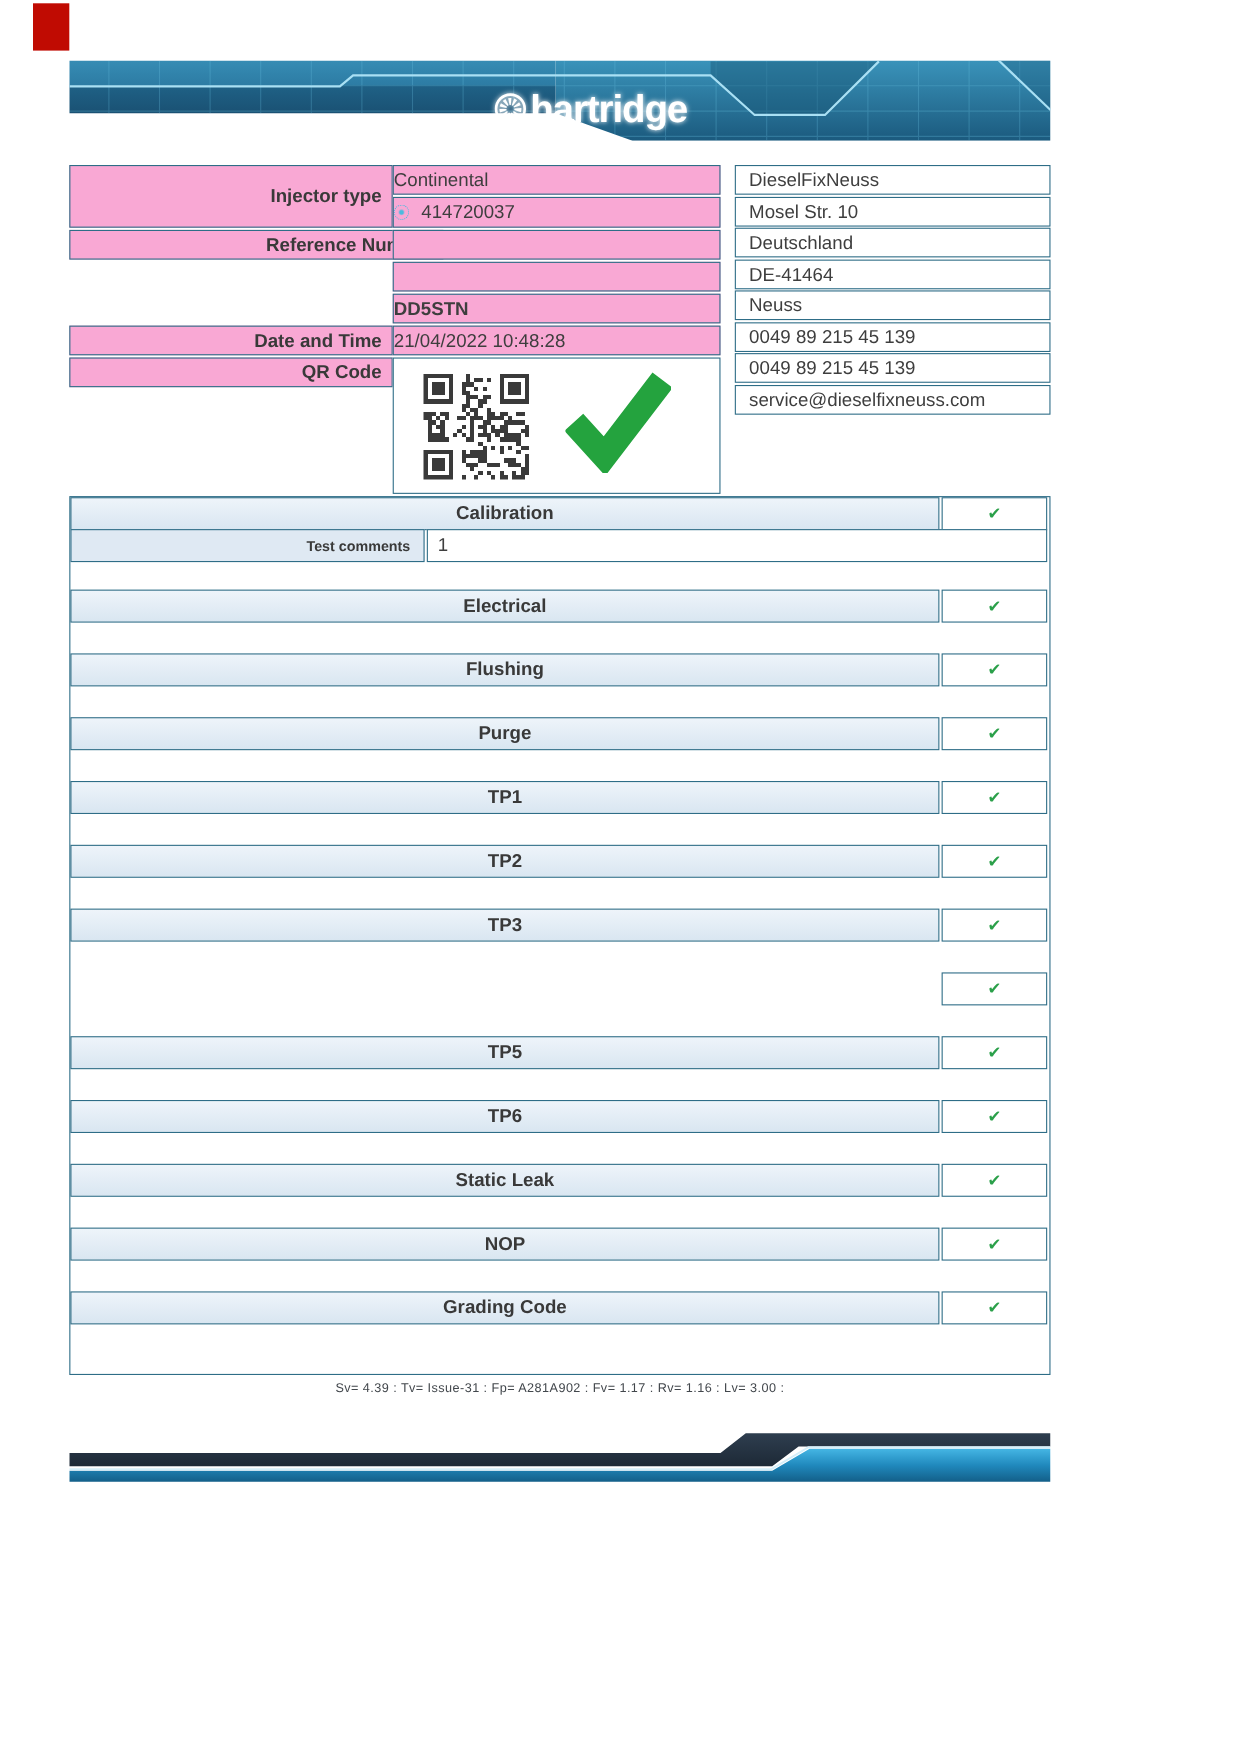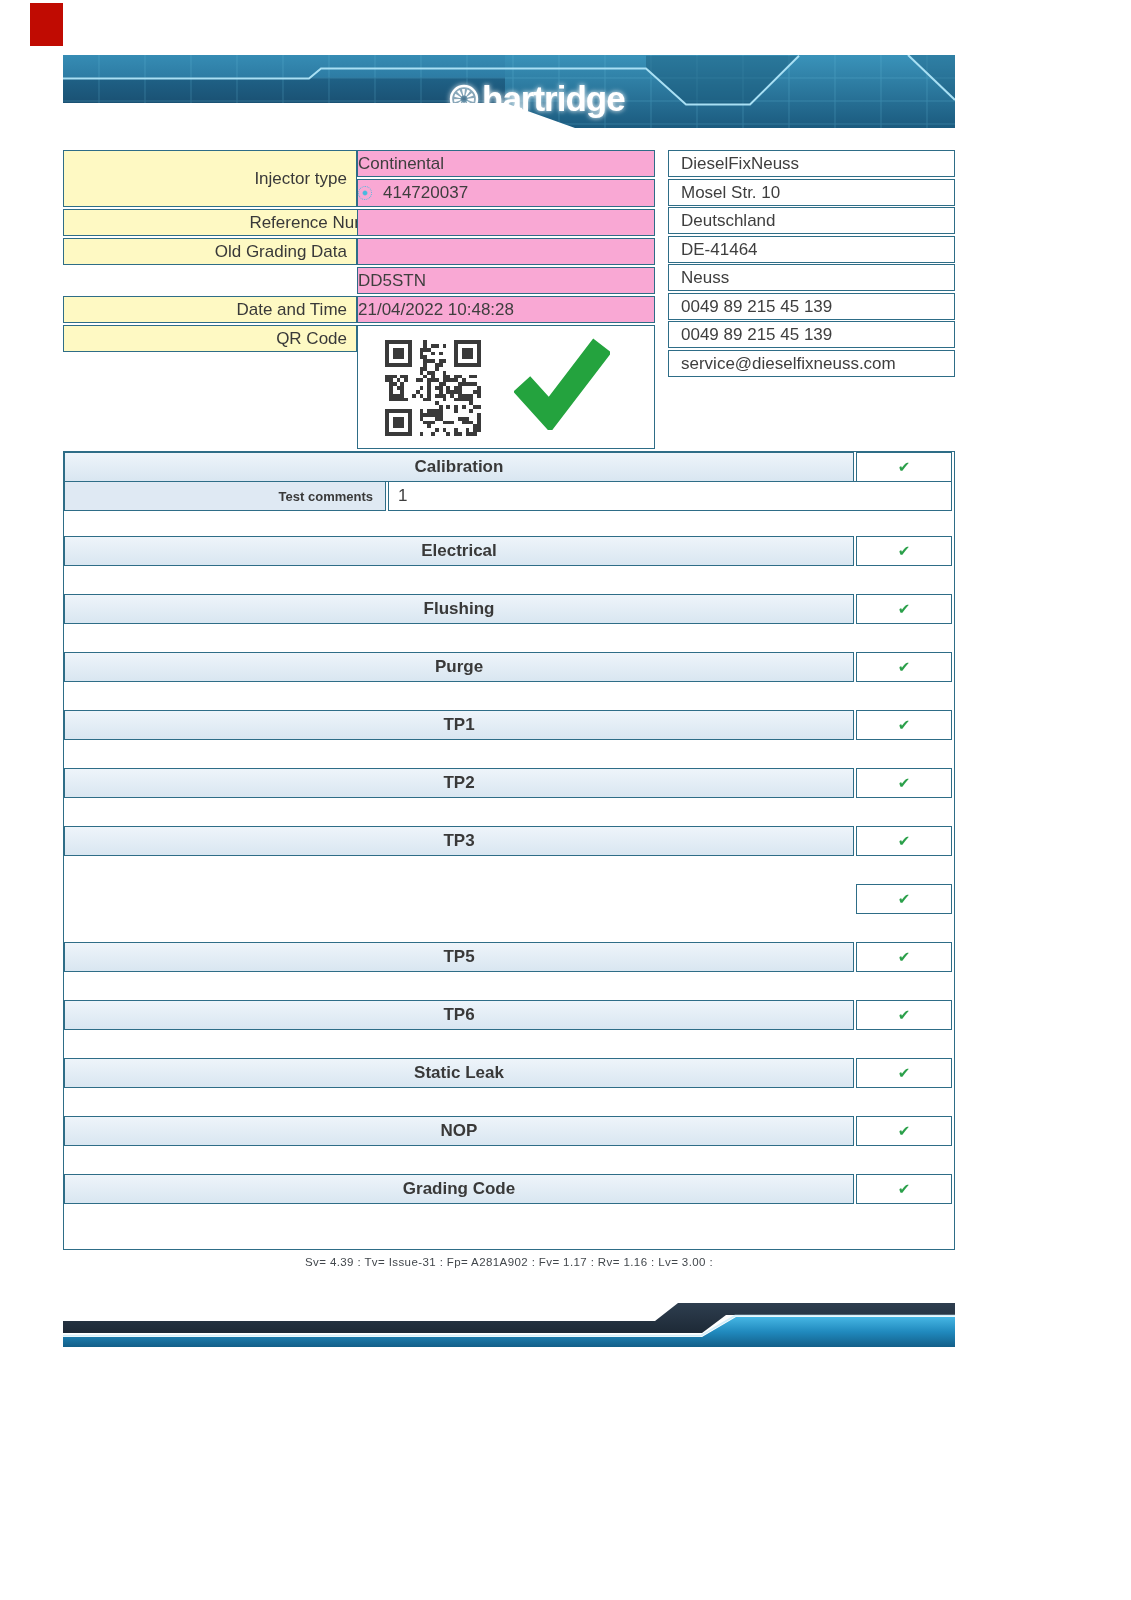--- a/index.html
+++ b/index.html
@@ -3,23 +3,23 @@
 <meta charset="utf-8">
 <style>
   *{margin:0;padding:0;box-sizing:border-box}
   html,body{background:#fff}
   body{font-family:"Liberation Sans",sans-serif;-webkit-font-smoothing:antialiased}
   .page{position:relative;width:1131px;height:1600px;background:#ffffff;overflow:hidden}
   .abs{position:absolute}
 
   
   .cell{position:absolute;border:1.6px solid #2e6d87;font-size:17px;color:#3e3e3e;display:flex;align-items:center;overflow:hidden;white-space:nowrap}
-  .lbl{background:#fef9c3;justify-content:flex-end;padding-right:9px;font-weight:normal;color:#393939;text-align:right}
+  .lbl{background:#f9a8d4;justify-content:flex-end;padding-right:9px;font-weight:bold;color:#393939;text-align:right}
   .val{background:#f9a8d4;}
-  .bold{font-weight:normal}
+  .bold{font-weight:bold}
   .qrcell{padding:0}
   .dotico{display:inline-block;width:14px;height:14px;border-radius:50%;border:1.6px dotted #49bade;margin-right:11px;flex:0 0 auto;
           background:radial-gradient(circle at center,#49bade 1.8px,rgba(73,186,222,.28) 2.6px,transparent 3px)}
   .crow{position:absolute;left:0;width:287px;height:27px;border:1.6px solid #2e6d87;background:#fff;display:flex;align-items:center;
         padding-left:12px;font-size:17px;color:#3e3e3e;white-space:nowrap}
 
   
   .tests{position:absolute;left:63px;top:451px;width:892px;height:799px;border:1.7px solid #2e6d87;background:#fff}
   .trow{position:absolute;left:0;width:888px;height:30px}
   .ttl{position:absolute;left:0;top:0;width:790px;height:30px;border:1.7px solid #2e6d87;
@@ -82,21 +82,20 @@
         <circle cx="401" cy="44" r="13" fill="none" stroke="#ffffff" stroke-width="2.4"></circle>
         <circle cx="401" cy="44" r="6.8" fill="none" stroke="#ffffff" stroke-width="6.4" stroke-dasharray="2.1,1.7"></circle>
       </g>
       <text x="419" y="56" font-family="Liberation Sans, sans-serif" font-size="35" font-weight="bold" fill="#ffffff" letter-spacing="-1">hartridge</text>
     </g>
   </svg>
 
   <div class="abs" style="left:63px;top:150px;width:592px;height:300px">
     <div class="cell lbl" style="left:0;top:0;width:294px;height:57px">Injector type</div>
     <div class="cell lbl" style="left:0;top:59px;width:340px;height:27px">Reference Number</div>
-    <div class="cell lbl" style="left:0;top:88px;width:294px;height:27px">Old Grading Data</div>
     <div class="cell lbl" style="left:0;top:175px;width:294px;height:27px">QR Code</div>
     <div class="cell lbl" style="left:0;top:146px;width:294px;height:27px">Date and Time</div>
 
     <div class="cell val" style="left:294px;top:0;width:298px;height:27px">Continental</div>
     <div class="cell val" style="left:294px;top:29px;width:298px;height:28px">
       <span class="dotico"></span>
       <span>414720037</span>
     </div>
     <div class="cell val" style="left:294px;top:59px;width:298px;height:27px"></div>
     <div class="cell val" style="left:294px;top:88px;width:298px;height:27px"></div>

